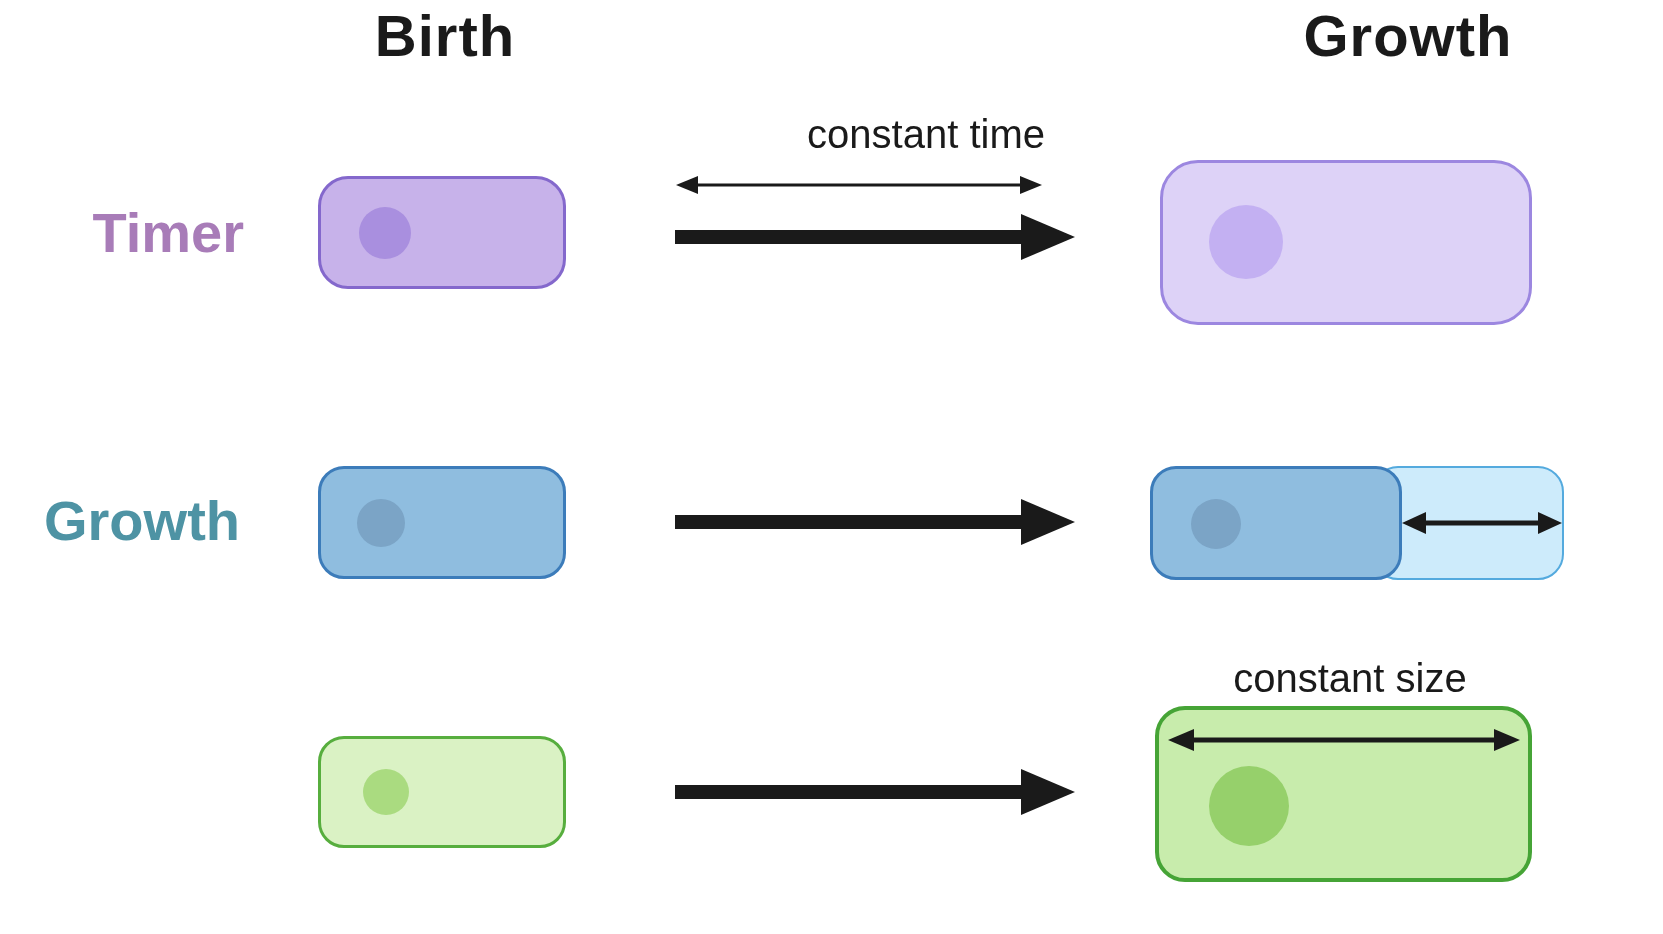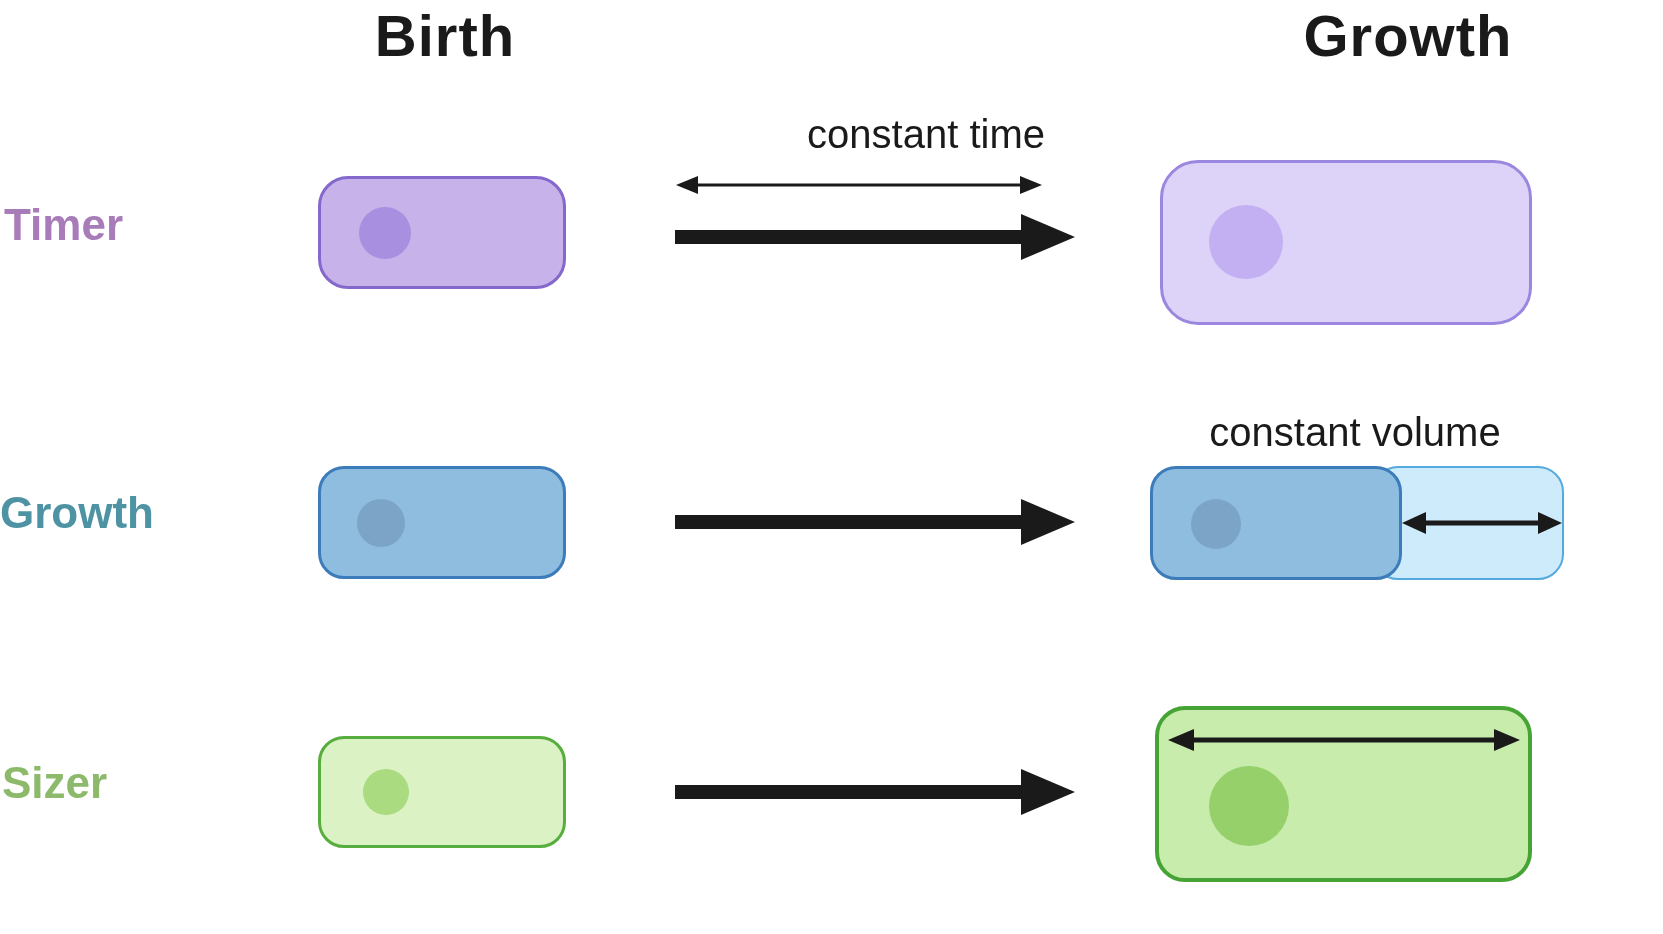--- a/index.html
+++ b/index.html
@@ -24,22 +24,22 @@
     font-weight: 800;
     color: #1a1a1a;
     letter-spacing: 1px;
   }
   .col-header.birth  { left: 285px; }
   .col-header.growth { left: 1248px; }
 
   .row-label {
     position: absolute;
     width: 240px;
-    text-align: left;
-    font-size: 44px;
+    text-align: right;
+    font-size: 56px;
     font-weight: 800;
   }
   .row-label.timer { left: 4px;  top: 200px; }
   .row-label.adder { left: 0px;  top: 488px; }
   .row-label.sizer { left: 2px;  top: 758px; }
 
   .annotation {
     position: absolute;
     text-align: center;
     font-size: 40px;
@@ -118,21 +118,20 @@
     <rect class="ink" x="0" y="21" width="352" height="14"></rect>
     <polygon class="ink" points="346,5 400,28 346,51"></polygon>
   </svg>
 
   <div class="cell timer-growth" style="background-color: rgb(221, 210, 247); border-color: rgb(156, 135, 224);">
     <div class="nucleus" style="background-color: rgb(195, 176, 242);"></div>
   </div>
 
   <div class="row-label adder" style="color: rgb(78, 147, 164);">Growth</div>
 
-  <div class="annotation volume">constant volume</div>
 
   <div class="cell adder-birth" style="background-color: rgb(143, 189, 223); border-color: rgb(60, 124, 186);">
     <div class="nucleus" style="background-color: rgb(123, 164, 198);"></div>
   </div>
 
   <svg class="arrow-svg thick-arrow adder" width="400" height="56" viewBox="0 0 400 56">
     <rect class="ink" x="0" y="21" width="352" height="14"></rect>
     <polygon class="ink" points="346,5 400,28 346,51"></polygon>
   </svg>
 
@@ -142,22 +141,22 @@
       <div class="nucleus" style="background-color: rgb(123, 164, 198);"></div>
     </div>
   </div>
 
   <svg class="arrow-svg double-arrow volume" width="160" height="40" viewBox="0 0 160 40">
     <line class="stroke-ink" x1="14" y1="20" x2="146" y2="20" stroke-width="5"></line>
     <polygon class="ink" points="0,20 24,9 24,31"></polygon>
     <polygon class="ink" points="160,20 136,9 136,31"></polygon>
   </svg>
 
-  <div class="row-label sizer" style="color: rgb(141, 185, 107);">Sizer</div>
 
+  <div class="annotation size">constant size</div>
 
   <div class="cell sizer-birth" style="background-color: rgb(218, 242, 196); border-color: rgb(87, 174, 62);">
     <div class="nucleus" style="background-color: rgb(170, 219, 128);"></div>
   </div>
 
   <svg class="arrow-svg thick-arrow sizer" width="400" height="56" viewBox="0 0 400 56">
     <rect class="ink" x="0" y="21" width="352" height="14"></rect>
     <polygon class="ink" points="346,5 400,28 346,51"></polygon>
   </svg>
 

